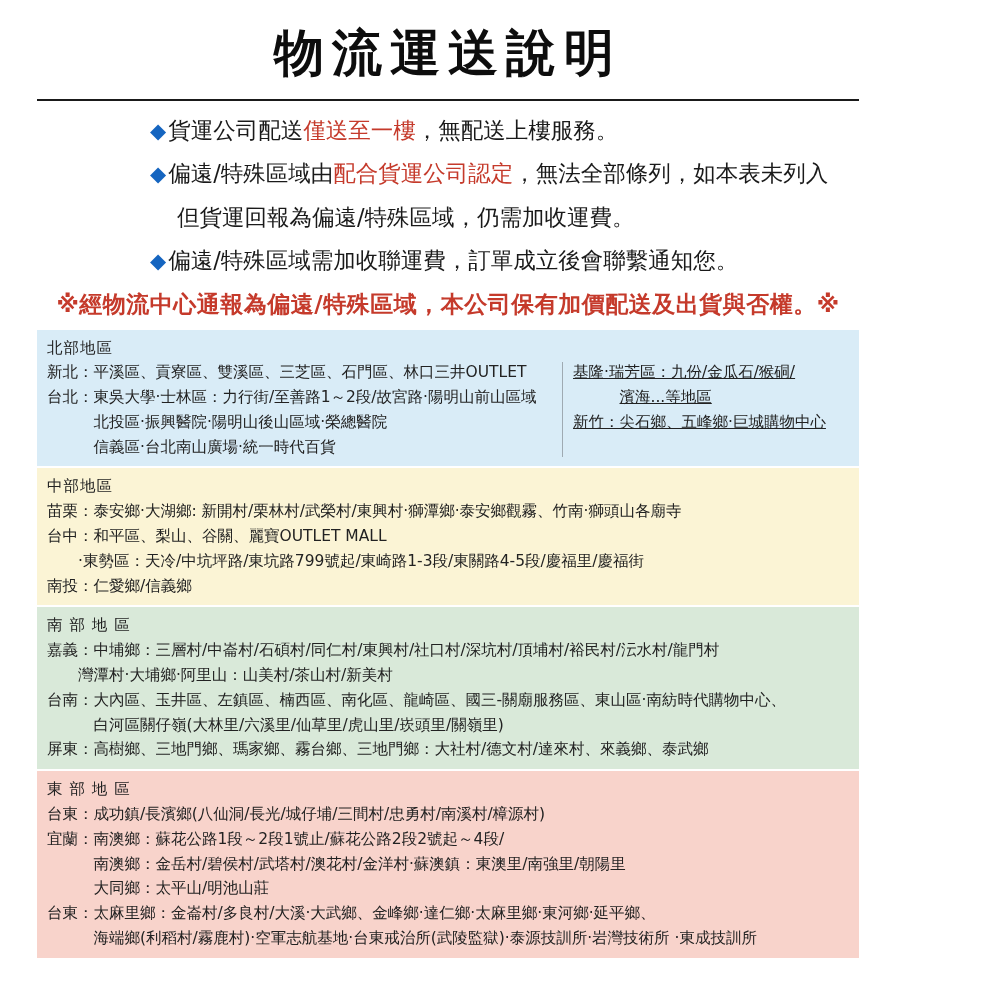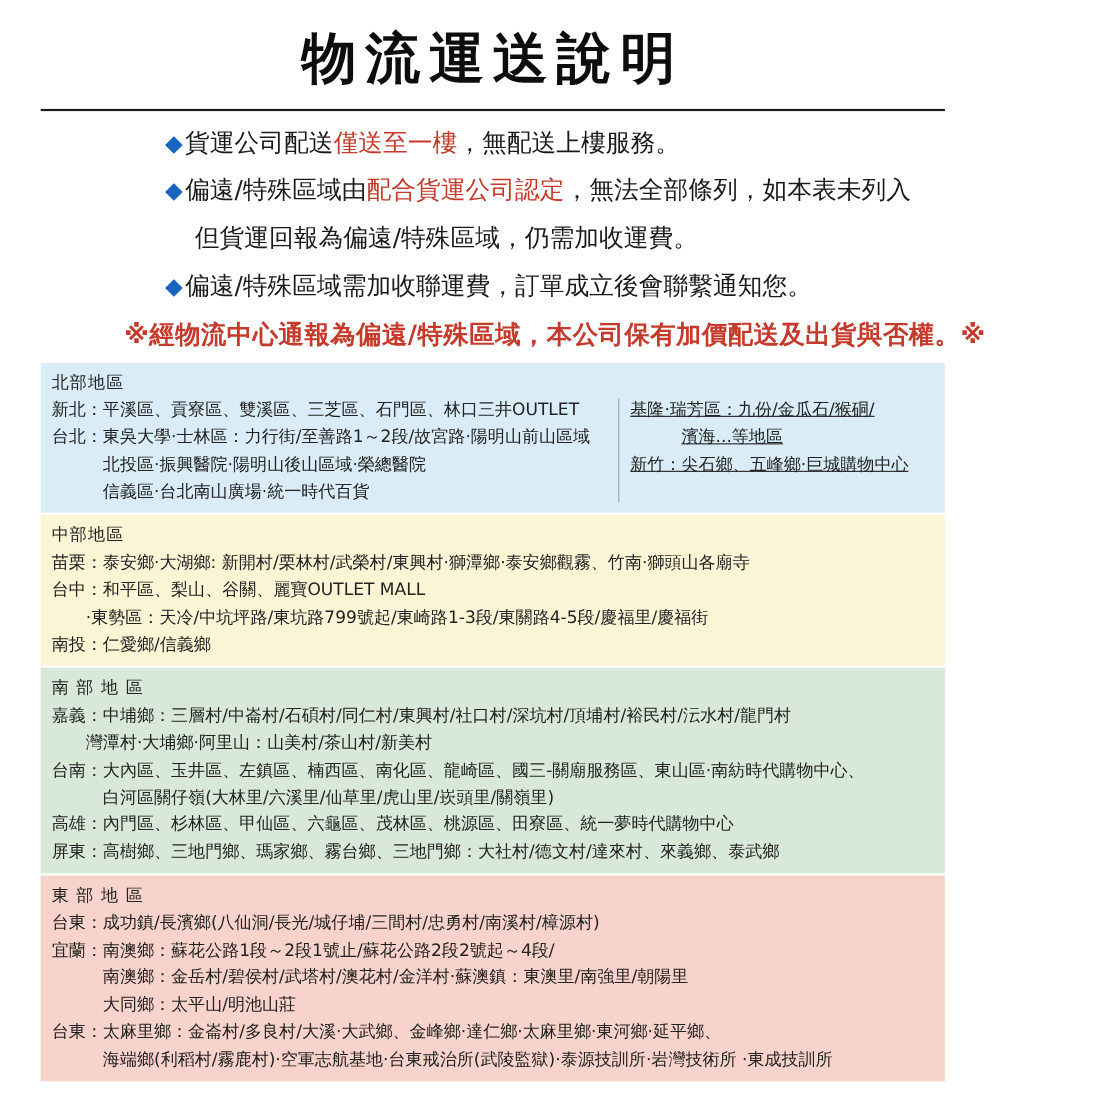--- a/index.html
+++ b/index.html
@@ -9,21 +9,21 @@
   .title { text-align:center; font-size:50px; font-weight:bold; letter-spacing:8px;
            padding-top:20px; color:#0d0d0d; }
   .title-rule { width:822px; margin:12px auto 0; border-top:2px solid #1a1a1a; }
 
   .bullets { width:790px; margin:14px auto 0 150px; font-size:22.5px; font-weight:500; }
   .bullet { margin-bottom:13px; line-height:1.35; }
   .bullet .diamond { color:#1565C0; font-size:21px; margin-right:2px; }
   .bullet.cont { padding-left:27px; }
   .red { color:#C53A2B; }
 
-  .notice-top { text-align:right; font-size:23px; font-weight:bold; color:#C53A2B;
+  .notice-top { text-align:center; font-size:23px; font-weight:bold; color:#C53A2B;
                 margin-top:4px; letter-spacing:0.5px; }
 
   .boxes { width:822px; margin:10px auto 0; display:flex; flex-direction:column; gap:2px; }
   .region { padding:6px 10px 7px; font-size:15.5px; line-height:1.6; color:#222; }
   .region-header { font-weight:500; letter-spacing:1px; }
   .rline { white-space:nowrap; }
   .ind2 { padding-left:2em; }
   .ind3 { padding-left:3em; }
   .north { background:#D9ECF7; }
   .central { background:#FBF4D5; }
@@ -86,21 +86,20 @@
       <div class="rline ind2">·東勢區：天冷/中坑坪路/東坑路799號起/東崎路1-3段/東關路4-5段/慶福里/慶福街</div>
       <div class="rline">南投：仁愛鄉/信義鄉</div>
     </section>
 
     <section class="region south">
       <div class="region-header">南 部 地 區</div>
       <div class="rline">嘉義：中埔鄉：三層村/中崙村/石碩村/同仁村/東興村/社口村/深坑村/頂埔村/裕民村/沄水村/龍門村</div>
       <div class="rline ind2">灣潭村·大埔鄉·阿里山：山美村/茶山村/新美村</div>
       <div class="rline">台南：大內區、玉井區、左鎮區、楠西區、南化區、龍崎區、國三-關廟服務區、東山區·南紡時代購物中心、</div>
       <div class="rline ind3">白河區關仔嶺(大林里/六溪里/仙草里/虎山里/崁頭里/關嶺里)</div>
-      <div class="rline">高雄：內門區、杉林區、甲仙區、六龜區、茂林區、桃源區、田寮區、統一夢時代購物中心</div>
       <div class="rline">屏東：高樹鄉、三地門鄉、瑪家鄉、霧台鄉、三地門鄉：大社村/德文村/達來村、來義鄉、泰武鄉</div>
     </section>
 
     <section class="region east">
       <div class="region-header">東 部 地 區</div>
       <div class="rline">台東：成功鎮/長濱鄉(八仙洞/長光/城仔埔/三間村/忠勇村/南溪村/樟源村)</div>
       <div class="rline">宜蘭：南澳鄉：蘇花公路1段～2段1號止/蘇花公路2段2號起～4段/</div>
       <div class="rline ind3">南澳鄉：金岳村/碧侯村/武塔村/澳花村/金洋村·蘇澳鎮：東澳里/南強里/朝陽里</div>
       <div class="rline ind3">大同鄉：太平山/明池山莊</div>
       <div class="rline">台東：太麻里鄉：金崙村/多良村/大溪·大武鄉、金峰鄉·達仁鄉·太麻里鄉·東河鄉·延平鄉、</div>

